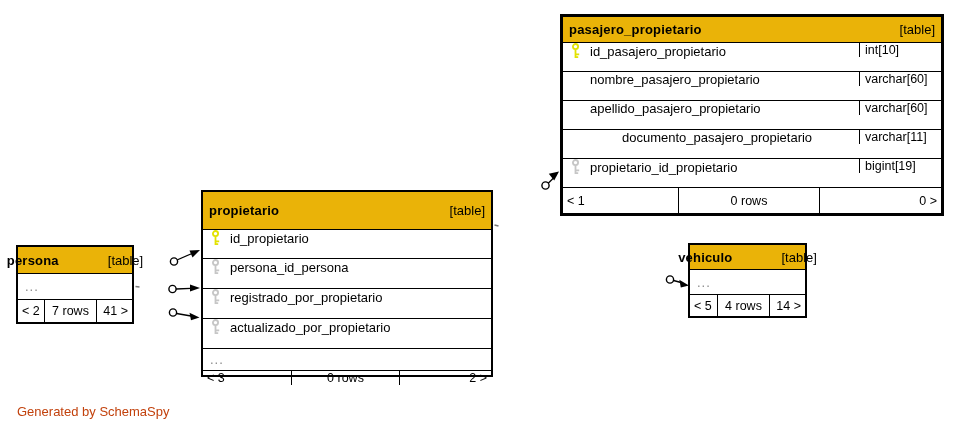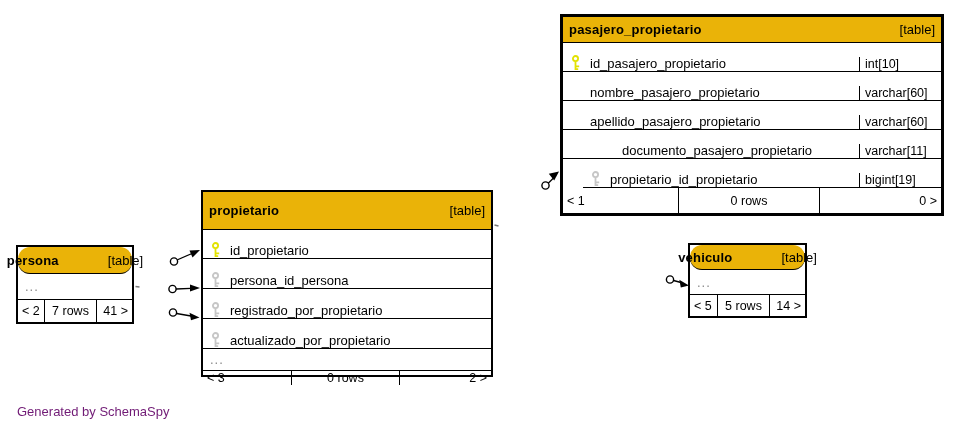--- a/index.html
+++ b/index.html
@@ -12,25 +12,25 @@
   .tbl {
     position:absolute; background:#fff; border:2px solid #000;
     display:flex; flex-direction:column;
   }
   .tbl.focus { border-width:3px; }
   .hdr {
     background:#eab308; border-bottom:1px solid #000;
     display:flex; align-items:center; padding:0 6px; flex:0 0 auto;
   }
   .hdr.spread { justify-content:space-between; }
-  .hdr.center { justify-content:center; gap:6px; padding:0 3px;border-radius:12px; }
+  .hdr.center { justify-content:center; gap:6px; padding:0 3px; }
   .nm { font-weight:bold; letter-spacing:0.2px; }
   .tag { font-weight:normal;padding-left:43px; }
   .crow {
-    border-bottom:1px solid #000; display:flex; align-items:flex-end; flex:0 0 auto;gap:18px;
+    border-bottom:1px solid #000; display:flex; align-items:flex-start; flex:0 0 auto;gap:18px;
   }
   .cname {
     display:flex; align-items:center; padding:0 7px; flex:1 1 auto; min-width:0;
     white-space:nowrap; overflow:hidden;
   }
   .keyslot { width:12px; margin-right:8px; flex:0 0 auto; display:flex; align-items:center; }
   .ctype {
     border-left:1px solid #000; display:flex; align-items:center;
     padding:0 3px 0 5px; flex:0 0 82px; font-size:12.5px; white-space:nowrap;
   }
@@ -42,21 +42,21 @@
   .cell {
     display:flex; align-items:center; border-right:1px solid #000;
     padding:0 4px; white-space:nowrap;
   }
   .cell:last-child { border-right:none; }
   .cell.l { justify-content:flex-start; }
   .cell.c { justify-content:center; }
   .cell.r { justify-content:flex-end; }
   .overlay { position:absolute; left:0; top:0; pointer-events:none; }
   .genby {
-    position:absolute; left:17px; top:404px; color:#701a75; font-size:13px;
+    position:absolute; left:17px; top:404px; color:#c2410c; font-size:13px;
   }
 </style>
 </head>
 <body>
 
 <div class="canvas">
 
   <div class="tbl" style="left:16px; top:245px; width:118px; height:79px;">
     <div class="hdr center" style="height:27px;">
       <span class="nm">persona</span>
@@ -162,21 +162,21 @@
       </div>
       <div class="ctype">varchar[60]</div>
     </div>
     <div class="crow" style="height:29px;padding-left:32px;">
       <div class="cname">
         <span class="keyslot"></span>
         <span>documento_pasajero_propietario</span>
       </div>
       <div class="ctype">varchar[11]</div>
     </div>
-    <div class="crow" style="height:29px;margin-left:20px;">
+    <div class="crow" style="height:29px;">
       <div class="cname">
         <span class="keyslot">
           <svg width="11" height="16" viewBox="0 0 11 16">
               <circle cx="5.5" cy="3.6" r="2.6" fill="none" stroke="#c6c6c6" stroke-width="1.8"></circle>
               <path d="M5.5 6.2 V15 M5.5 11.4 H9.2 M5.5 14.1 H8.2" fill="none" stroke="#c6c6c6" stroke-width="1.8"></path>
             </svg>
         </span>
         <span>propietario_id_propietario</span>
       </div>
       <div class="ctype">bigint[19]</div>
@@ -191,21 +191,21 @@
   <div class="tbl" style="left:688px; top:243px; width:119px; height:75px;">
     <div class="hdr center" style="height:25px;text-align:right;">
       <span class="nm">vehiculo</span>
       <span class="tag">[table]</span>
     </div>
     <div class="dots" style="height:25px;">
       <span>...</span>
     </div>
     <div class="ftr">
       <div class="cell l" style="flex:0 0 28px;">&lt; 5</div>
-      <div class="cell c" style="flex:0 0 52px;">5 rows</div>
+      <div class="cell c" style="flex:0 0 52px;">4 rows</div>
       <div class="cell r" style="flex:1;">14 &gt;</div>
     </div>
   </div>
 
   <svg class="overlay" width="959" height="436" viewBox="0 0 959 436">
 
     <g>
       <line x1="177" y1="260" x2="192" y2="253.5" stroke="#000" stroke-width="1.3"></line>
       <polygon points="200,250 189.5,250.5 192.5,257.5" fill="#000"></polygon>
       <circle cx="174" cy="261.5" r="3.6" fill="#fff" stroke="#000" stroke-width="1.4"></circle>

